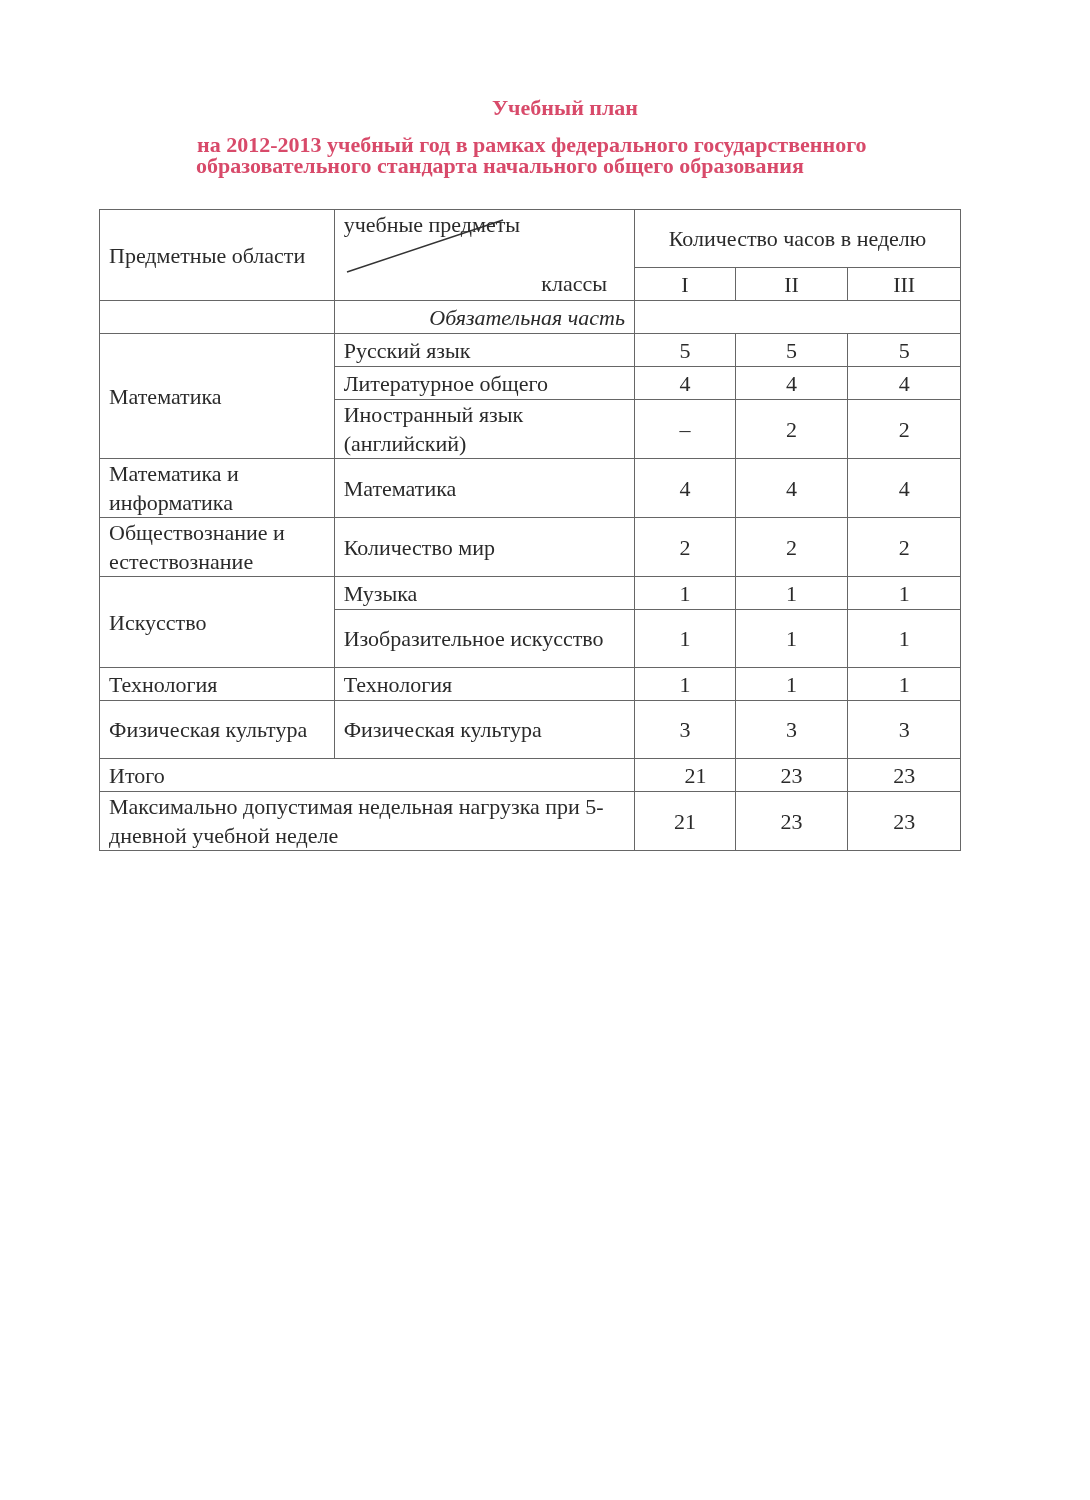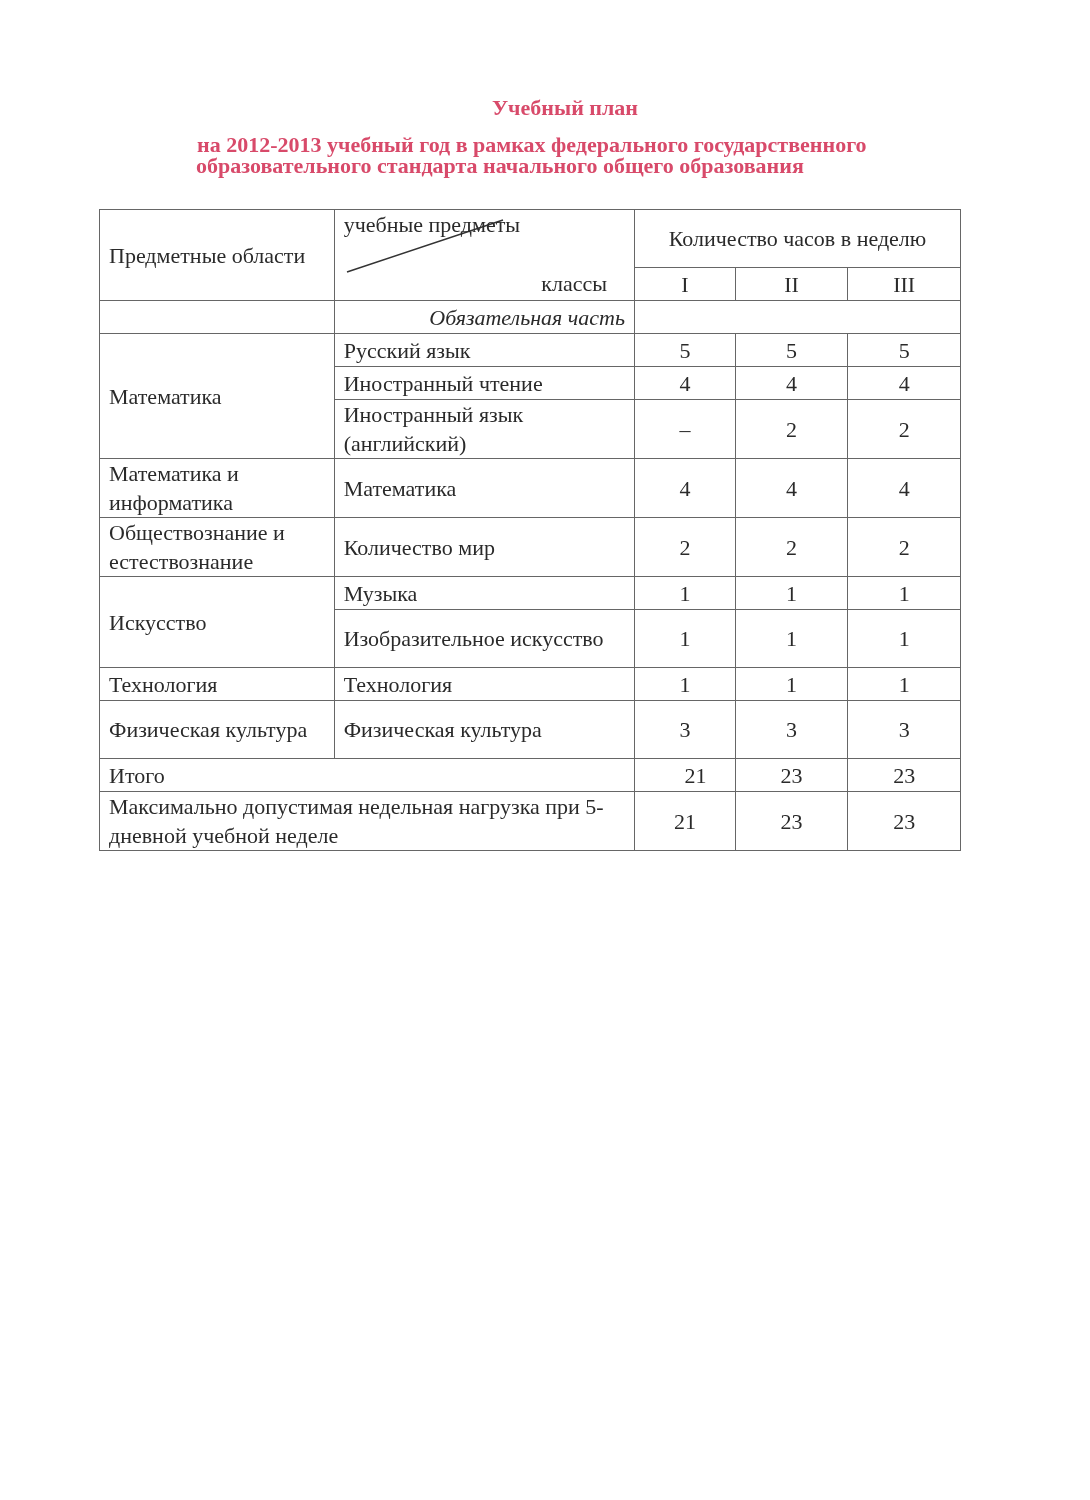--- a/index.html
+++ b/index.html
@@ -80,21 +80,21 @@
   </tr>
 
   <tr class="h34">
     <td rowspan="3">Математика</td>
     <td>Русский язык</td>
     <td class="num">5</td>
     <td class="num">5</td>
     <td class="num">5</td>
   </tr>
   <tr class="h34">
-    <td>Иностранный чтение</td>
+    <td>Литературное общего</td>
     <td class="num">4</td>
     <td class="num">4</td>
     <td class="num">4</td>
   </tr>
   <tr class="h58">
     <td>Иностранный язык (английский)</td>
     <td class="num">–</td>
     <td class="num">2</td>
     <td class="num">2</td>
   </tr>

